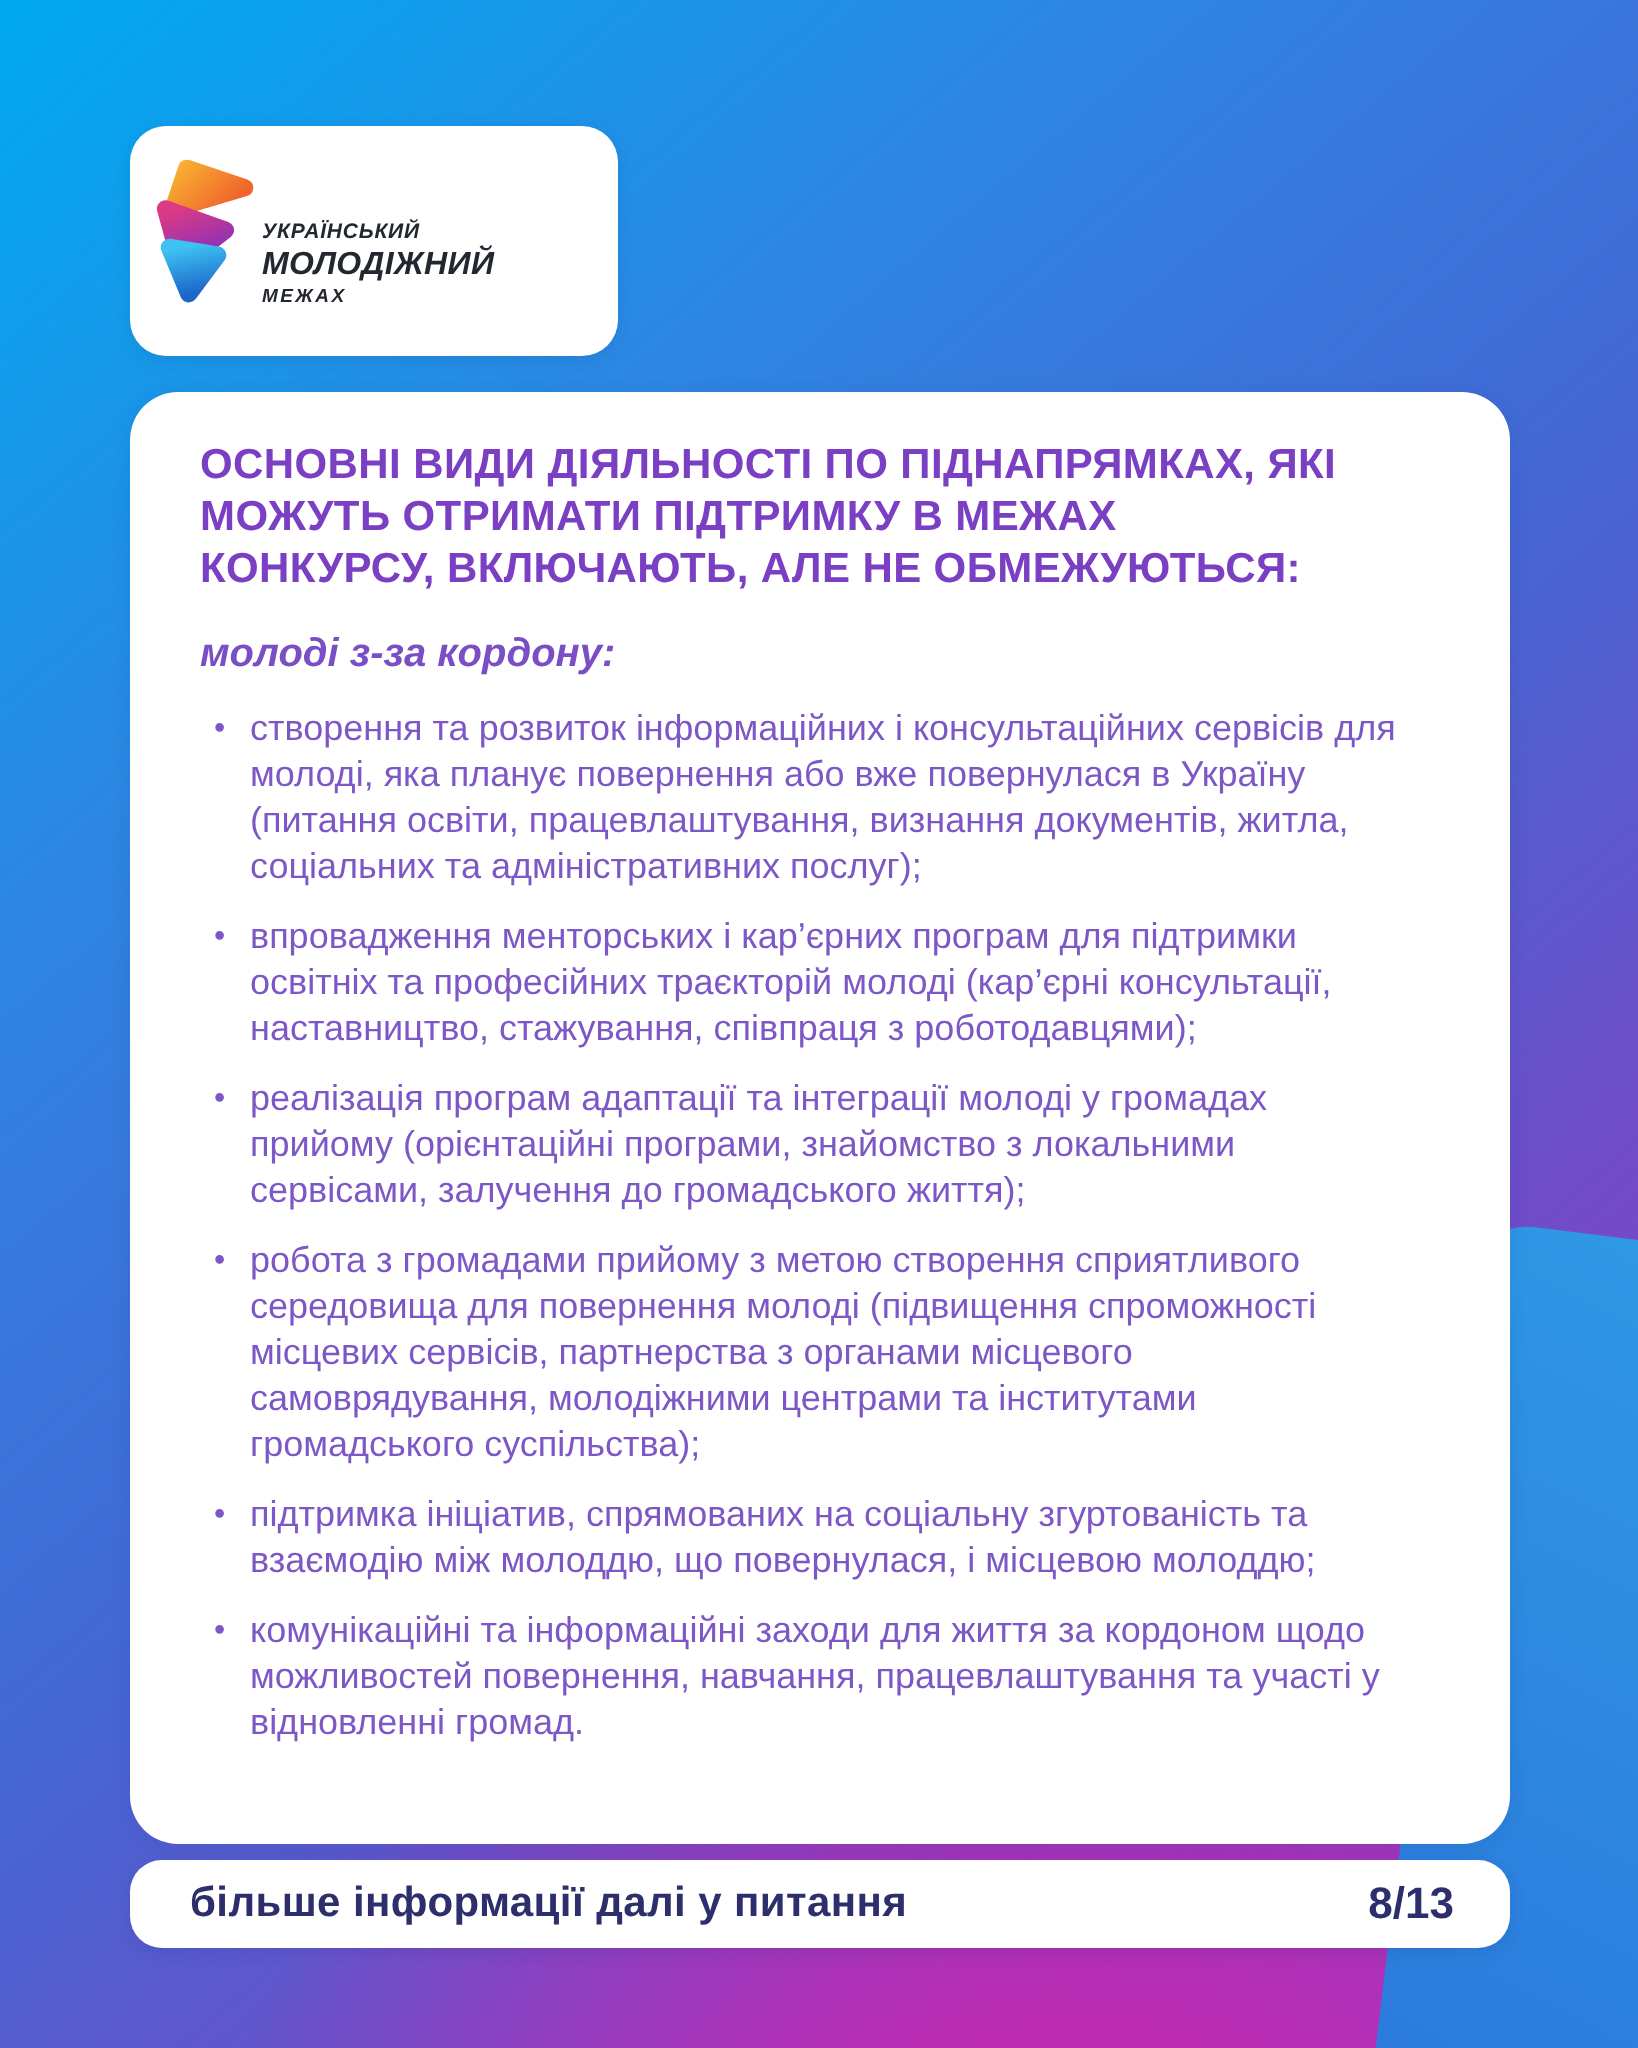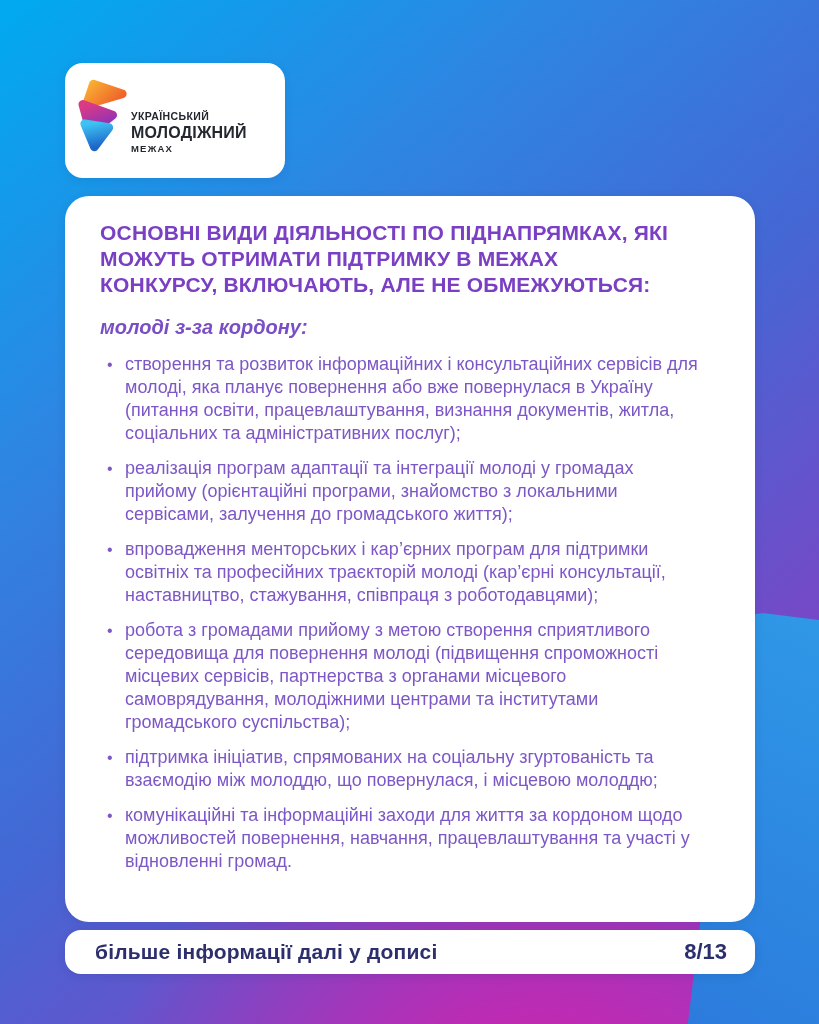--- a/index.html
+++ b/index.html
@@ -14,23 +14,24 @@
     background:radial-gradient(closest-side, rgba(211,34,172,0.95), rgba(211,34,172,0) 100%);
   }
   .bg-blue-shape {
     position:absolute; left:738px; top:620px; width:440px; height:760px;
     border-radius:28px;
     background:linear-gradient(200deg, #2FA0E9 0%, #2B6ED8 85%);
     transform:rotate(7deg); transform-origin:81px 0px;
   }
   
   .logo-card {
-    position:absolute; left:65px; top:63px; width:220px; height:115px;
+    position:absolute; left:65px; top:63px; width:244px; height:115px;
     background:#fff; border-radius:18px;
     box-shadow:0 2px 8px rgba(20,40,90,0.10);
+    font-style:italic;
   }
   .logo-mark { position:absolute; left:12px; top:13px; }
   .logo-text { position:absolute; left:66px; top:48px; color:#23272F; line-height:1; }
   .logo-l1 { font-size:10.5px; font-weight:bold; letter-spacing:0.4px; }
   .logo-l2 { font-size:16px;   font-weight:bold; letter-spacing:0.2px; margin-top:3px; }
   .logo-l3 { font-size:9.5px;  font-weight:bold; letter-spacing:1.2px; margin-top:3px; }
   
   .main-card {
     position:absolute; left:65px; top:196px; width:690px; height:726px;
     background:#fff; border-radius:24px; box-sizing:border-box;
@@ -96,25 +97,25 @@
     <div class="heading">
       <div class="h-line">ОСНОВНІ ВИДИ ДІЯЛЬНОСТІ ПО ПІДНАПРЯМКАХ, ЯКІ</div>
       <div class="h-line">МОЖУТЬ ОТРИМАТИ ПІДТРИМКУ В МЕЖАХ</div>
       <div class="h-line">КОНКУРСУ, ВКЛЮЧАЮТЬ, АЛЕ НЕ ОБМЕЖУЮТЬСЯ:</div>
     </div>
     <div class="subtitle">
       <div class="s-line">молоді з-за кордону:</div>
     </div>
     <ul class="bullets">
       <li class="bullet">створення та розвиток інформаційних і консультаційних сервісів для молоді, яка планує повернення або вже повернулася в Україну (питання освіти, працевлаштування, визнання документів, житла, соціальних та адміністративних послуг);</li>
+      <li class="bullet">впровадження менторських і кар’єрних програм для підтримки освітніх та професійних траєкторій молоді (кар’єрні консультації, наставництво, стажування, співпраця з роботодавцями);</li>
       <li class="bullet">реалізація програм адаптації та інтеграції молоді у громадах прийому (орієнтаційні програми, знайомство з локальними сервісами, залучення до громадського життя);</li>
-      <li class="bullet">впровадження менторських і кар’єрних програм для підтримки освітніх та професійних траєкторій молоді (кар’єрні консультації, наставництво, стажування, співпраця з роботодавцями);</li>
       <li class="bullet">робота з громадами прийому з метою створення сприятливого середовища для повернення молоді (підвищення спроможності місцевих сервісів, партнерства з органами місцевого самоврядування, молодіжними центрами та інститутами громадського суспільства);</li>
       <li class="bullet">підтримка ініціатив, спрямованих на соціальну згуртованість та взаємодію між молоддю, що повернулася, і місцевою молоддю;</li>
       <li class="bullet">комунікаційні та інформаційні заходи для життя за кордоном щодо можливостей повернення, навчання, працевлаштування та участі у відновленні громад.</li>
     </ul>
   </div>
 
   <div class="footer-bar">
-    <span class="footer-label">більше інформації далі у дописі</span>
+    <span class="footer-label">більше інформації далі у питання</span>
     <span class="footer-counter">8/13</span>
   </div>
 </div>
 
 </body></html>

